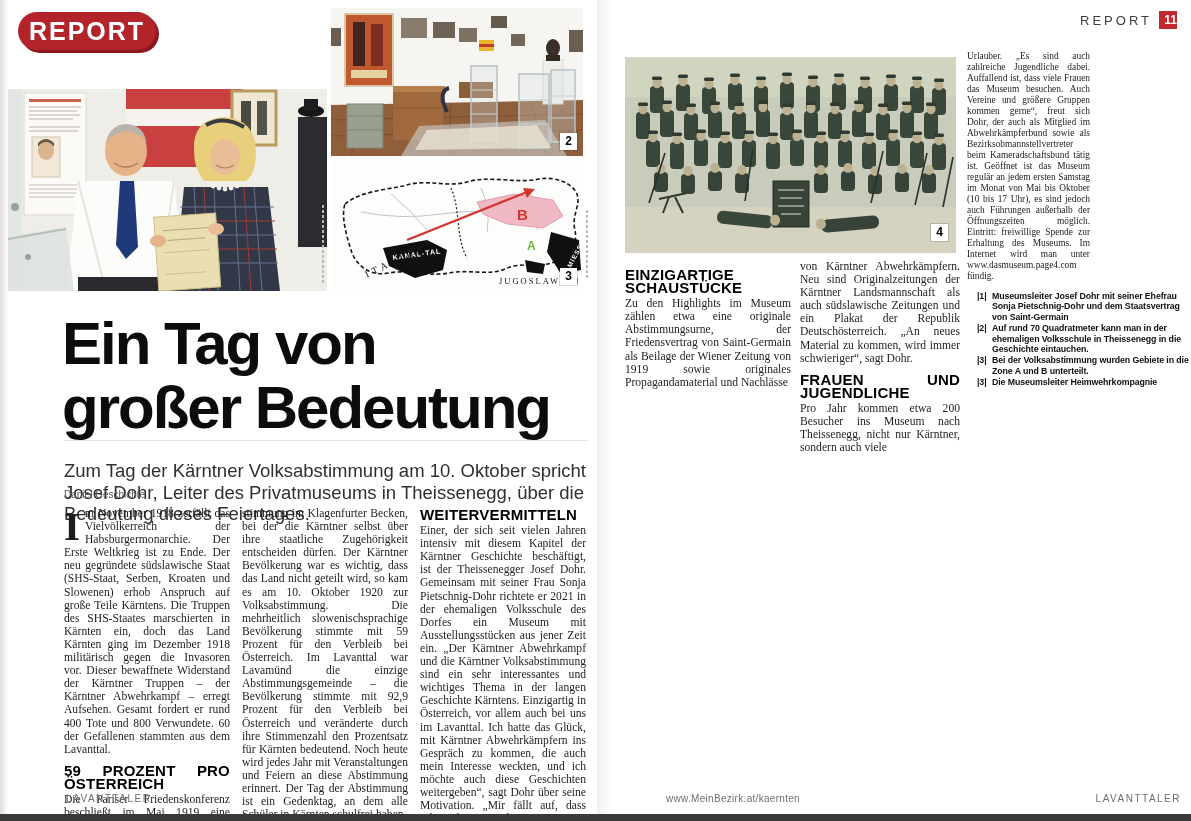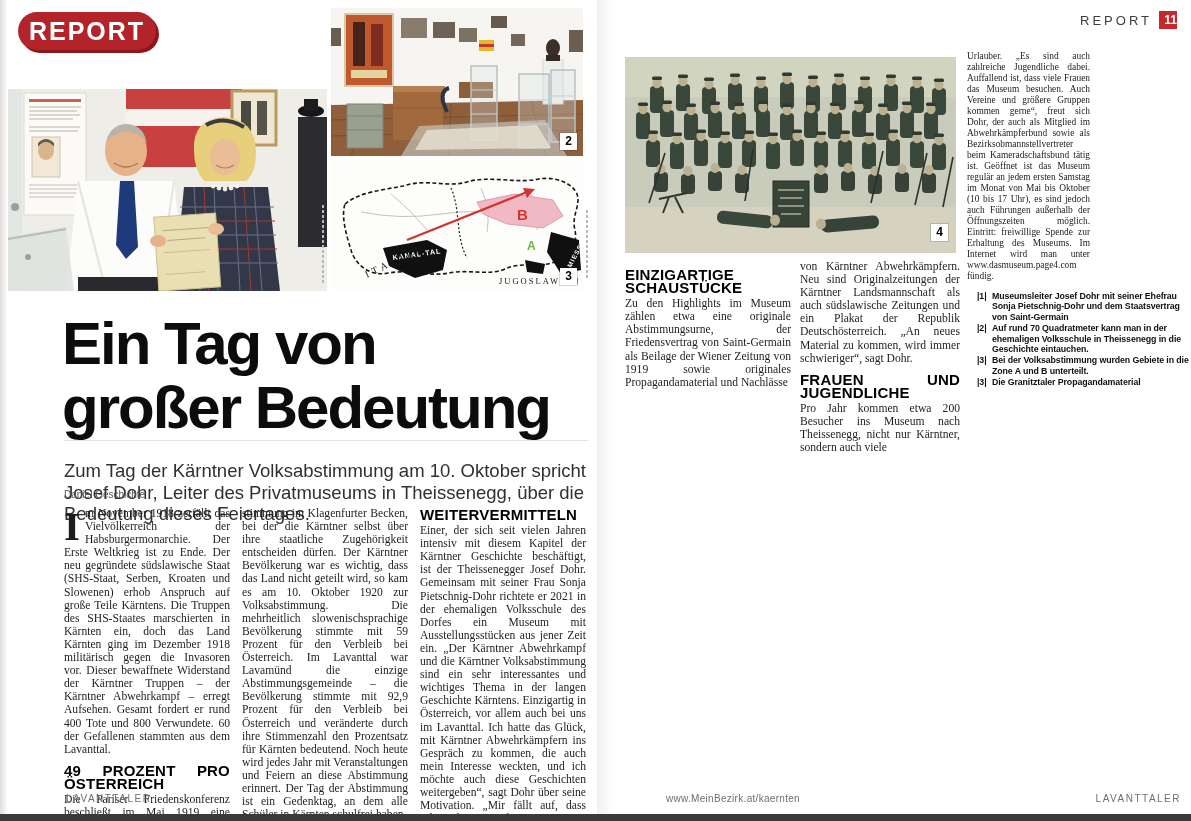--- a/index.html
+++ b/index.html
@@ -390,21 +390,21 @@
 
   <div class="headline">
     <div>Ein Tag von</div>
     <div>großer Bedeutung</div>
   </div>
   <div class="standfirst">Zum Tag der Kärntner Volksabstimmung am 10. Oktober spricht Josef Dohr, Leiter des Privatmuseums in Theissenegg, über die Bedeutung dieses Feiertages.</div>
   <div class="byline">Daniel Geschichte</div>
 
   <div class="bodycol" id="col1">
     <p><span class="dropcap">I</span><span>m November 1918 zerfällt das Vielvölkerreich der Habsburgermonarchie. Der Erste Weltkrieg ist zu Ende. Der neu gegründete südslawische Staat (SHS-Staat, Serben, Kroaten und Slowenen) erhob Anspruch auf große Teile Kärntens. Die Truppen des SHS-Staates marschierten in Kärnten ein, doch das Land Kärnten ging im Dezember 1918 militärisch gegen die Invasoren vor. Dieser bewaffnete Widerstand der Kärntner Truppen – der Kärntner Abwehrkampf – erregt Aufsehen. Gesamt fordert er rund 400 Tote und 800 Verwundete. 60 der Gefallenen stammten aus dem Lavanttal.</span></p>
-    <div class="colhead">49 PROZENT PRO ÖSTERREICH</div>
+    <div class="colhead">59 PROZENT PRO ÖSTERREICH</div>
     <p>Die Pariser Friedenskonferenz beschließt im Mai 1919 eine Volksab-</p>
   </div>
   <div class="bodycol" id="col2">
     <p>stimmung im Klagenfurter Becken, bei der die Kärntner selbst über ihre staatliche Zugehörigkeit entscheiden dürfen. Der Kärntner Bevölkerung war es wichtig, dass das Land nicht geteilt wird, so kam es am 10. Oktober 1920 zur Volksabstimmung. Die mehrheitlich slowenischsprachige Bevölkerung stimmte mit 59 Prozent für den Verbleib bei Österreich. Im Lavanttal war Lavamünd die einzige Abstimmungsgemeinde – die Bevölkerung stimmte mit 92,9 Prozent für den Verbleib bei Österreich und veränderte durch ihre Stimmenzahl den Prozentsatz für Kärnten bedeutend. Noch heute wird jedes Jahr mit Veranstaltungen und Feiern an diese Abstimmung erinnert. Der Tag der Abstimmung ist ein Gedenktag, an dem alle Schüler in Kärnten schulfrei haben.</p>
   </div>
   <div class="bodycol" id="col3">
     <div class="colhead first">WEITERVERMITTELN</div>
     <p>Einer, der sich seit vielen Jahren intensiv mit diesem Kapitel der Kärntner Geschichte beschäftigt, ist der Theissenegger Josef Dohr. Gemeinsam mit seiner Frau Sonja Pietschnig-Dohr richtete er 2021 in der ehemaligen Volksschule des Dorfes ein Museum mit Ausstellungsstücken aus jener Zeit ein. „Der Kärntner Abwehrkampf und die Kärntner Volksabstimmung sind ein sehr interessantes und wichtiges Thema in der langen Geschichte Kärntens. Einzigartig in Österreich, vor allem auch bei uns im Lavanttal. Ich hatte das Glück, mit Kärntner Abwehrkämpfern ins Gespräch zu kommen, die auch mein Interesse weckten, und ich möchte auch diese Geschichten weitergeben“, sagt Dohr über seine Motivation. „Mir fällt auf, dass sehr viele Leute schon</p>
   </div>
 
@@ -429,21 +429,21 @@
     <div class="cap">
       <span class="n">|2|</span>
       <span>Auf rund 70 Quadratmeter kann man in der ehemaligen Volksschule in Theissenegg in die Geschichte eintauchen.</span>
     </div>
     <div class="cap">
       <span class="n">|3|</span>
       <span>Bei der Volksabstimmung wurden Gebiete in die Zone A und B unterteilt.</span>
     </div>
     <div class="cap">
       <span class="n">|3|</span>
-      <span>Die Granitztaler Propagandamaterial</span>
+      <span>Die Museumsleiter Heimwehrkompagnie</span>
     </div>
   </div>
 
   <div class="foot" id="foot-left">LAVANTTALER</div>
   <div class="foot" id="foot-url">www.MeinBezirk.at/kaernten</div>
   <div class="foot" id="foot-right">LAVANTTALER</div>
 
   <div class="bottom-bar"></div>
 </div>
 

